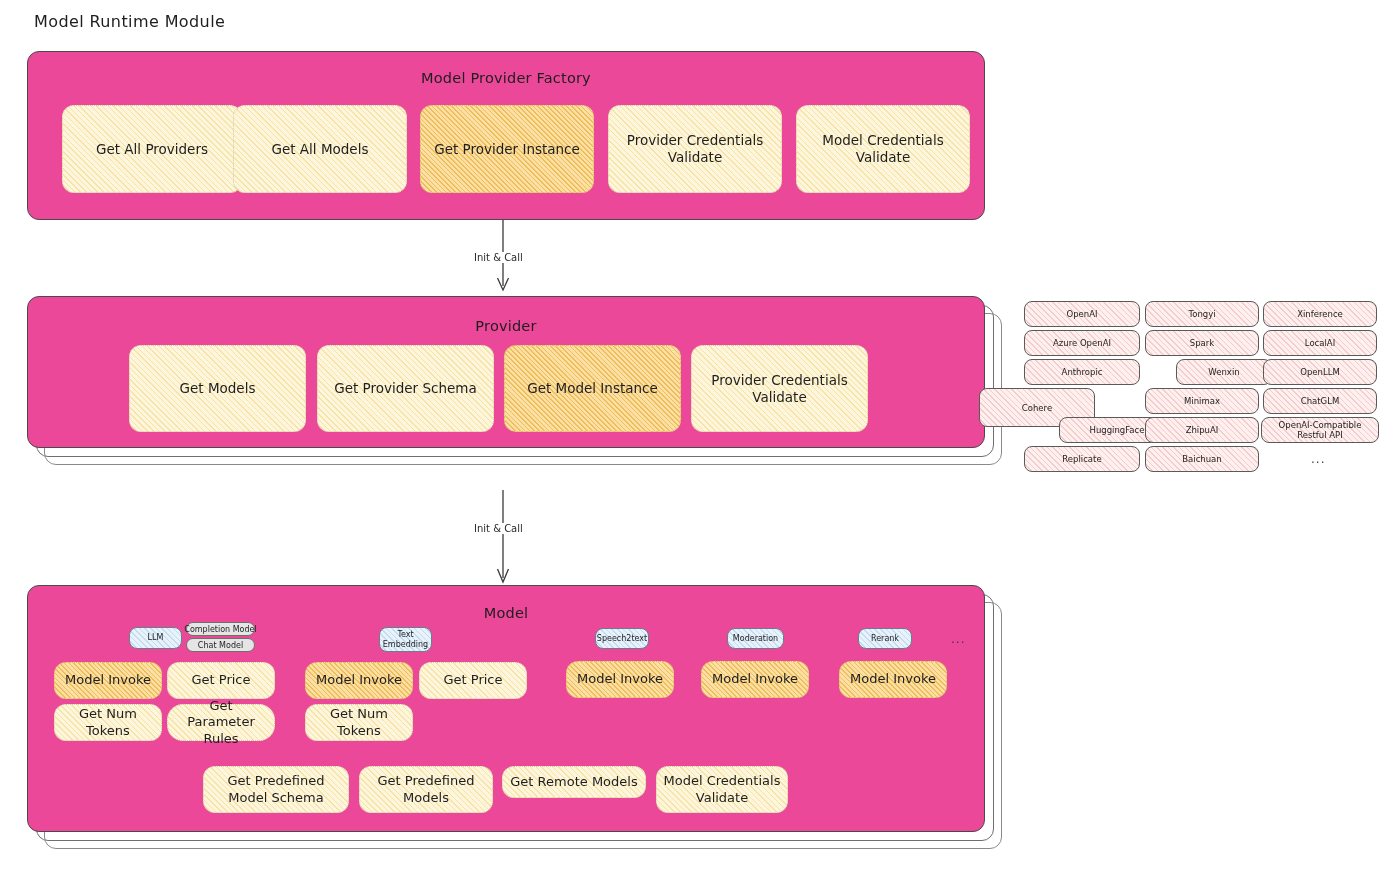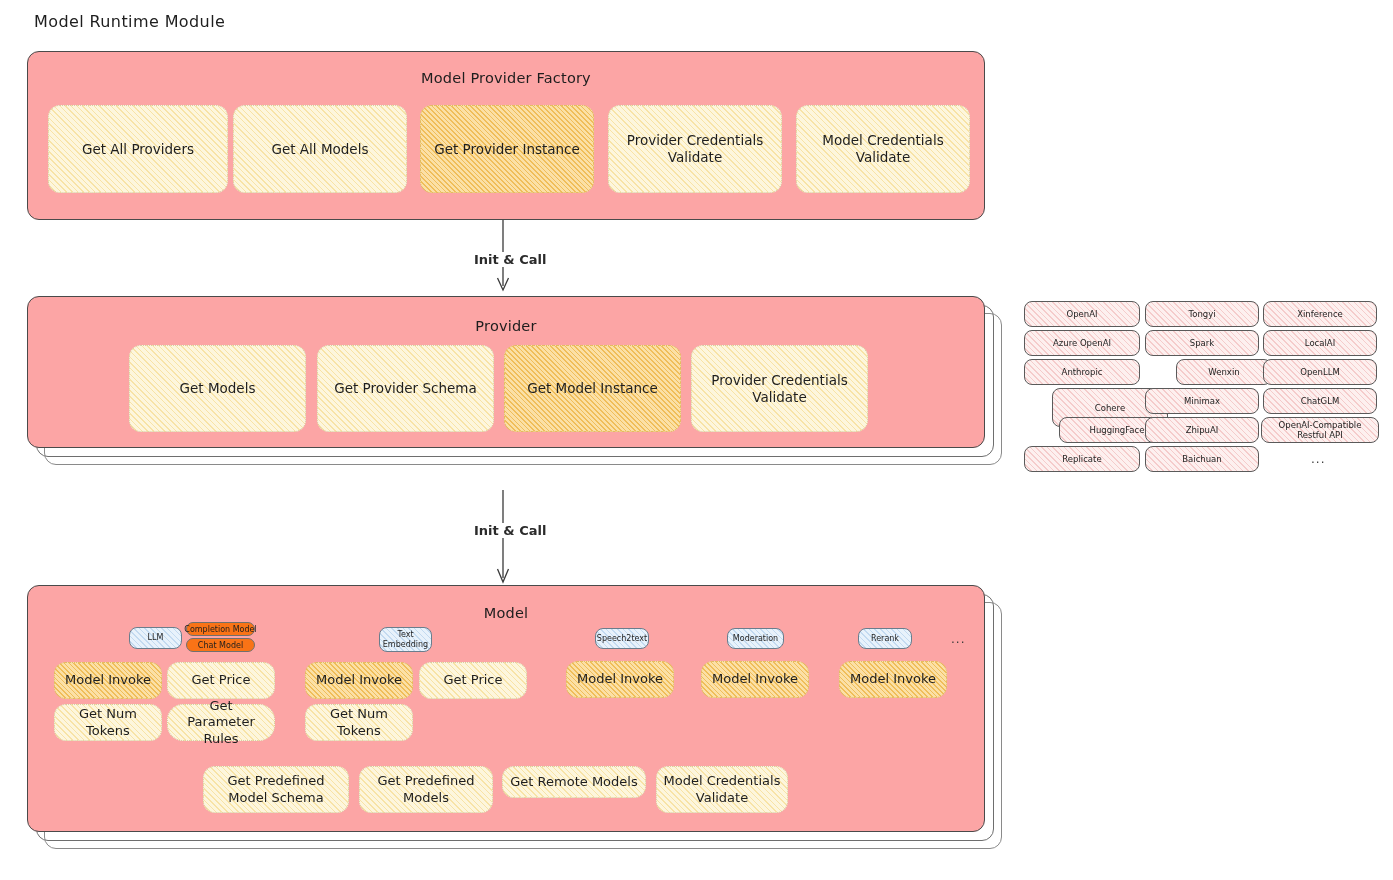--- a/index.html
+++ b/index.html
@@ -12,21 +12,21 @@
     position:relative;
   }
   .canvas{position:absolute;left:0;top:0;width:1393px;height:880px;}
 
   
   .sketch-card{
     position:absolute;
     box-sizing:border-box;
     border:1.4px solid #4a4a4a;
     border-radius:12px;
-    background:#fca5a5;
+    background:#ec4899;
   }
   .sketch-card.stack::before,
   .sketch-card.stack::after{
     content:"";
     position:absolute;
     left:8px;top:8px;
     width:100%;height:100%;
     border:1.2px solid #6e6e6e;
     border-radius:12px;
     background:transparent;
@@ -114,55 +114,54 @@
     color:#1e1e1e;
     padding:1px 3px;
   }
   .badge-chip{
     position:absolute;
     box-sizing:border-box;
     display:flex;align-items:center;justify-content:center;
     text-align:center;
     border:1.1px solid #70706e;
     border-radius:7px;
-    background:#f97316;
+    background:#e5e5e5;
     font-size:8px;
     color:#1e1e1e;
     padding:0 3px;
     white-space:nowrap;
   }
 
   .conn-label{
     position:absolute;
-    font-size:13px;
+    font-size:10px;
     color:#2b2b2b;
     white-space:nowrap;
     background:#fff;
     padding:0 3px;
-    font-weight:bold;
   }
   .ellipsis{
     position:absolute;
     font-size:12px;
     color:#3a3a3a;
     letter-spacing:1px;
   }
   svg.arrow{position:absolute;overflow:visible;}
 </style>
 </head>
 <body>
 
 <div class="canvas">
 
   <div class="page-title" style="left:34px;top:12px;">Model Runtime Module</div>
 
   <div class="sketch-card" style="left:27px;top:51px;width:958px;height:169px;">
     <div class="box-title" style="left:0;top:18px;">Model Provider Factory</div>
   </div>
-  <div class="chip fill-light" style="left:48px;top:105px;width:180px;height:88px;">Get All Providers</div>
+  <div class="chip fill-light" style="left:62px;top:105px;width:180px;height:88px;">Get All Providers</div>
   <div class="chip fill-light" style="left:233px;top:105px;width:174px;height:88px;">Get All Models</div>
   <div class="chip fill-strong strong" style="left:420px;top:105px;width:174px;height:88px;">Get Provider Instance</div>
   <div class="chip fill-light" style="left:608px;top:105px;width:174px;height:88px;">Provider Credentials Validate</div>
   <div class="chip fill-light" style="left:796px;top:105px;width:174px;height:88px;">Model Credentials Validate</div>
 
   <svg class="arrow" style="left:494px;top:220px;" width="20" height="76">
     <line x1="9" y1="0" x2="9" y2="66" stroke="#3a3a3a" stroke-width="1.3"></line>
     <path d="M3.5 58 L9 70 L14.5 58" fill="none" stroke="#3a3a3a" stroke-width="1.3"></path>
   </svg>
   <div class="conn-label" style="left:471px;top:252px;">Init &amp; Call</div>
@@ -171,21 +170,21 @@
     <div class="box-title" style="left:0;top:21px;">Provider</div>
   </div>
   <div class="chip fill-light" style="left:129px;top:345px;width:177px;height:87px;">Get Models</div>
   <div class="chip fill-light" style="left:317px;top:345px;width:177px;height:87px;">Get Provider Schema</div>
   <div class="chip fill-strong strong" style="left:504px;top:345px;width:177px;height:87px;">Get Model Instance</div>
   <div class="chip fill-light" style="left:691px;top:345px;width:177px;height:87px;">Provider Credentials Validate</div>
 
   <div class="prov-chip fill-pink" style="left:1024px;top:301px;width:116px;height:23px;">OpenAI</div>
   <div class="prov-chip fill-pink" style="left:1024px;top:330px;width:116px;height:23px;">Azure OpenAI</div>
   <div class="prov-chip fill-pink" style="left:1024px;top:359px;width:116px;height:23px;">Anthropic</div>
-  <div class="prov-chip fill-pink" style="left:1052px;top:388px;width:116px;height:39px;">Cohere</div>
+  <div class="prov-chip fill-pink" style="left:979px;top:388px;width:116px;height:39px;">Cohere</div>
   <div class="prov-chip fill-pink" style="left:1024px;top:417px;width:116px;height:23px;margin-left:35px;">HuggingFace</div>
   <div class="prov-chip fill-pink" style="left:1024px;top:446px;width:116px;height:23px;">Replicate</div>
 
   <div class="prov-chip fill-pink" style="left:1145px;top:301px;width:114px;height:23px;">Tongyi</div>
   <div class="prov-chip fill-pink" style="left:1145px;top:330px;width:114px;height:23px;">Spark</div>
   <div class="prov-chip fill-pink" style="left:1176px;top:359px;width:96px;height:23px;">Wenxin</div>
   <div class="prov-chip fill-pink" style="left:1145px;top:388px;width:114px;height:23px;">Minimax</div>
   <div class="prov-chip fill-pink" style="left:1145px;top:417px;width:114px;height:23px;">ZhipuAI</div>
   <div class="prov-chip fill-pink" style="left:1145px;top:446px;width:114px;height:23px;">Baichuan</div>
 

